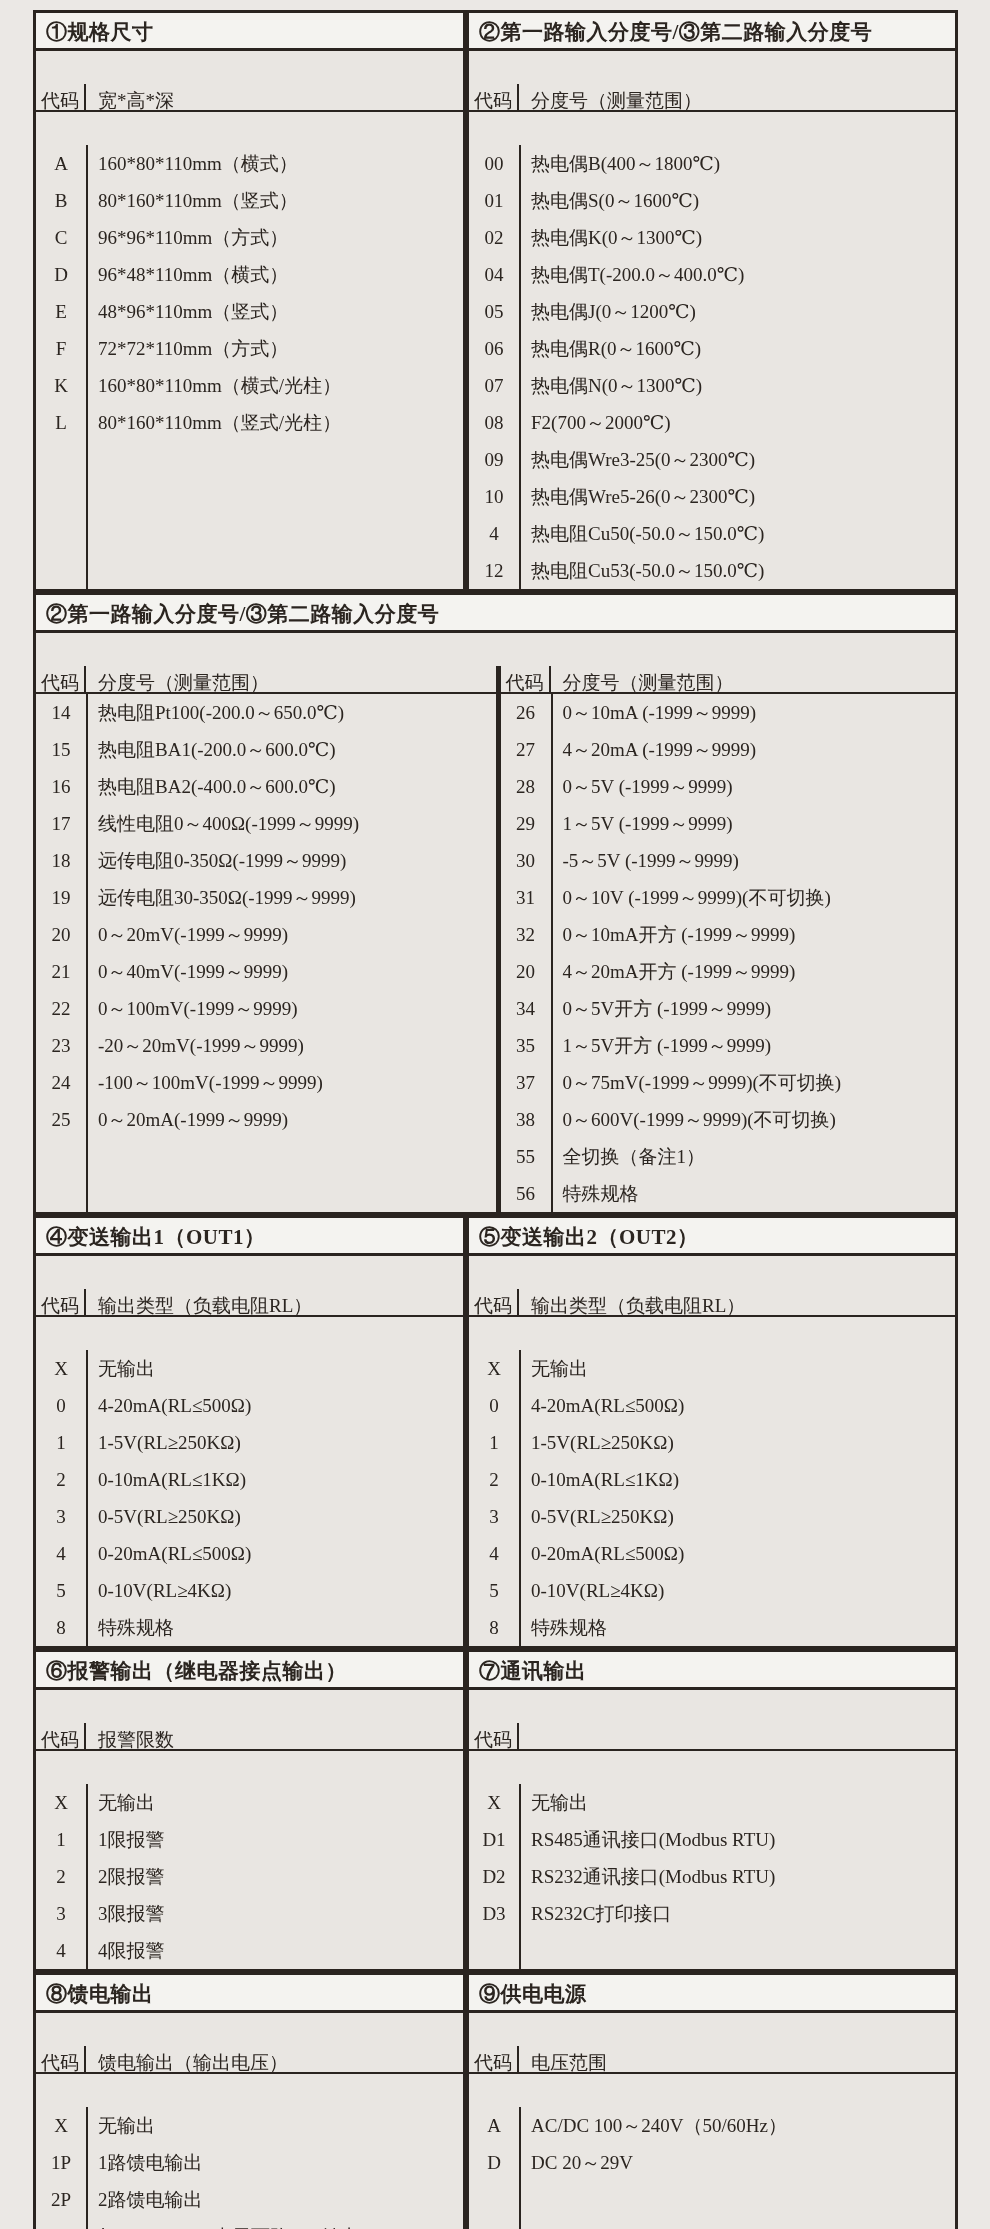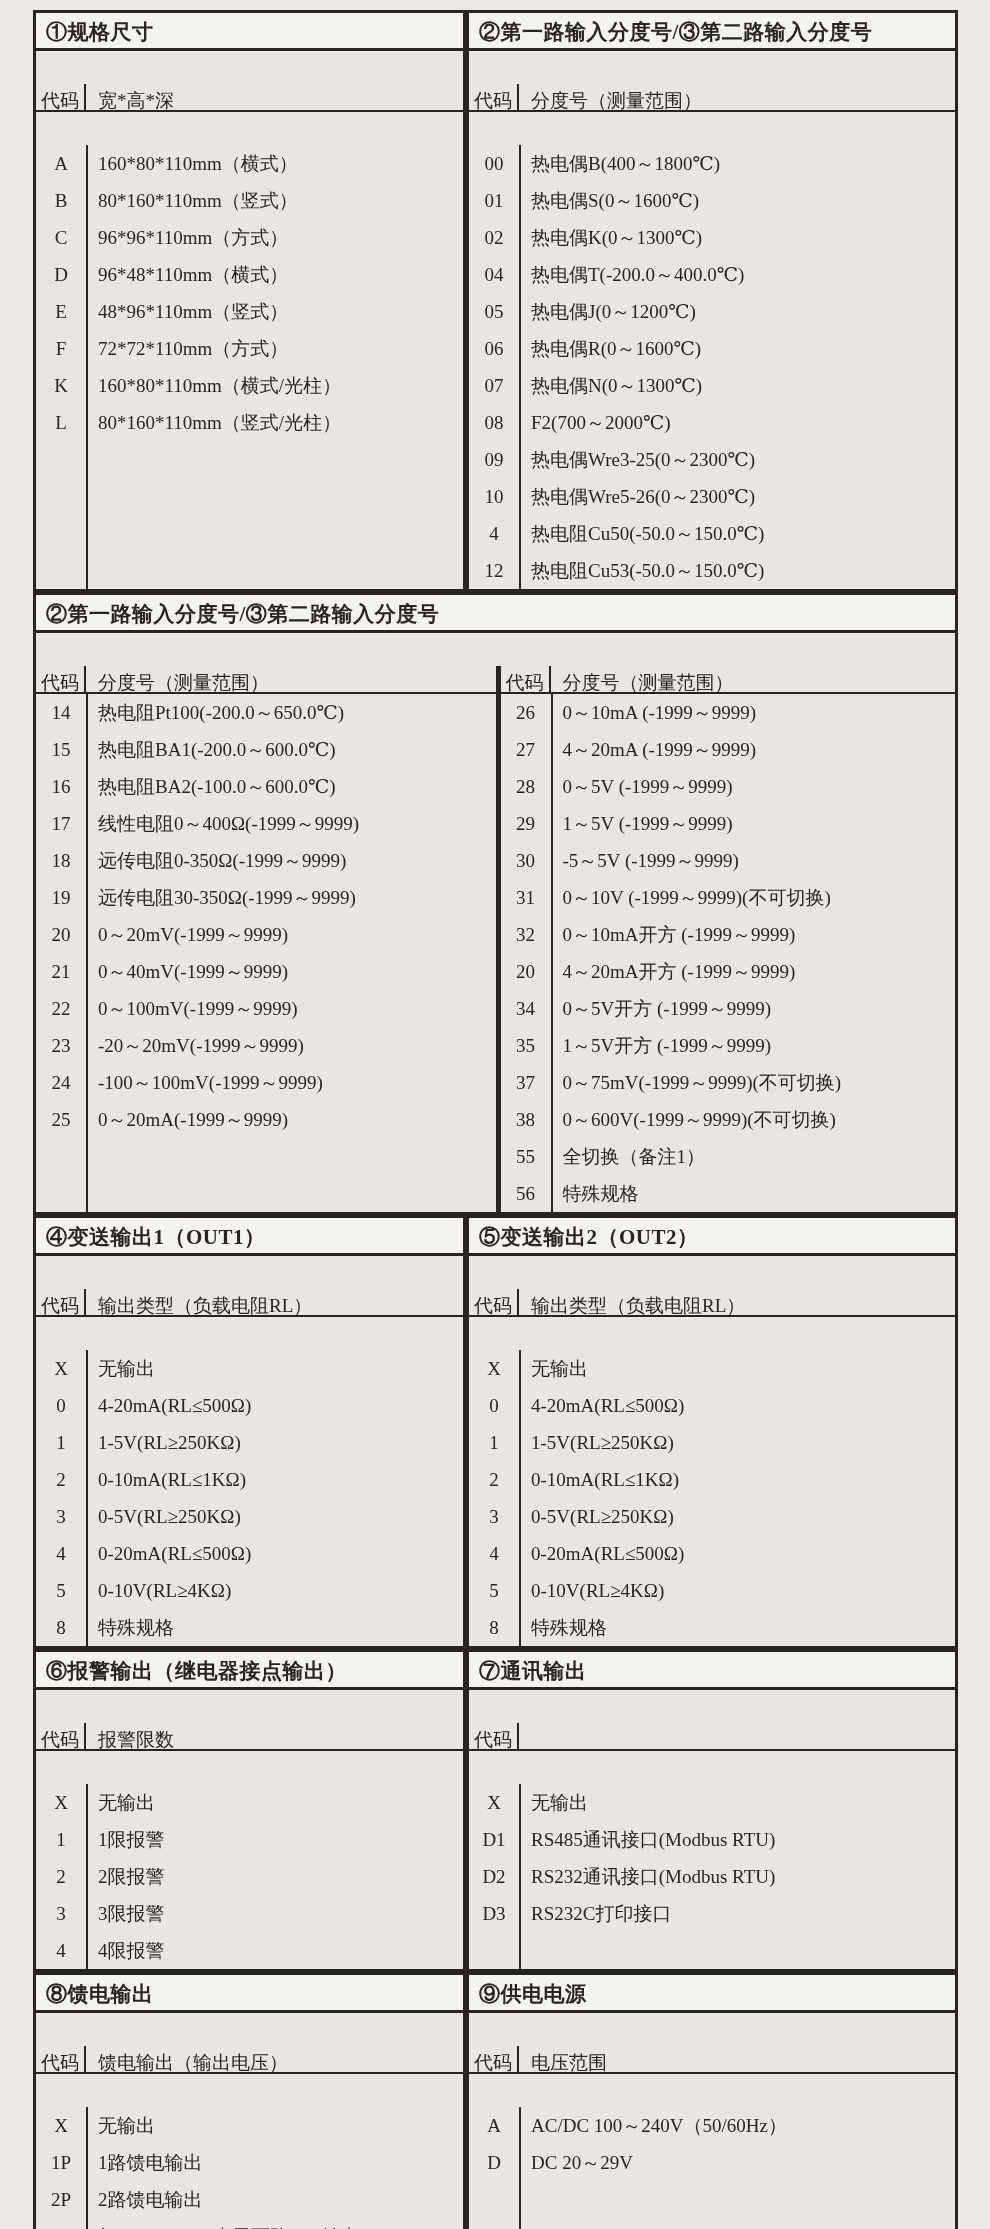--- a/index.html
+++ b/index.html
@@ -196,21 +196,21 @@
                 <div class="row">
                   <div class="code">14</div>
                   <div class="desc">热电阻Pt100(-200.0～650.0℃)</div>
                 </div>
                 <div class="row">
                   <div class="code">15</div>
                   <div class="desc">热电阻BA1(-200.0～600.0℃)</div>
                 </div>
                 <div class="row">
                   <div class="code">16</div>
-                  <div class="desc">热电阻BA2(-100.0～600.0℃)</div>
+                  <div class="desc">热电阻BA2(-400.0～600.0℃)</div>
                 </div>
                 <div class="row">
                   <div class="code">17</div>
                   <div class="desc">线性电阻0～400Ω(-1999～9999)</div>
                 </div>
                 <div class="row">
                   <div class="code">18</div>
                   <div class="desc">远传电阻0-350Ω(-1999～9999)</div>
                 </div>
                 <div class="row">

